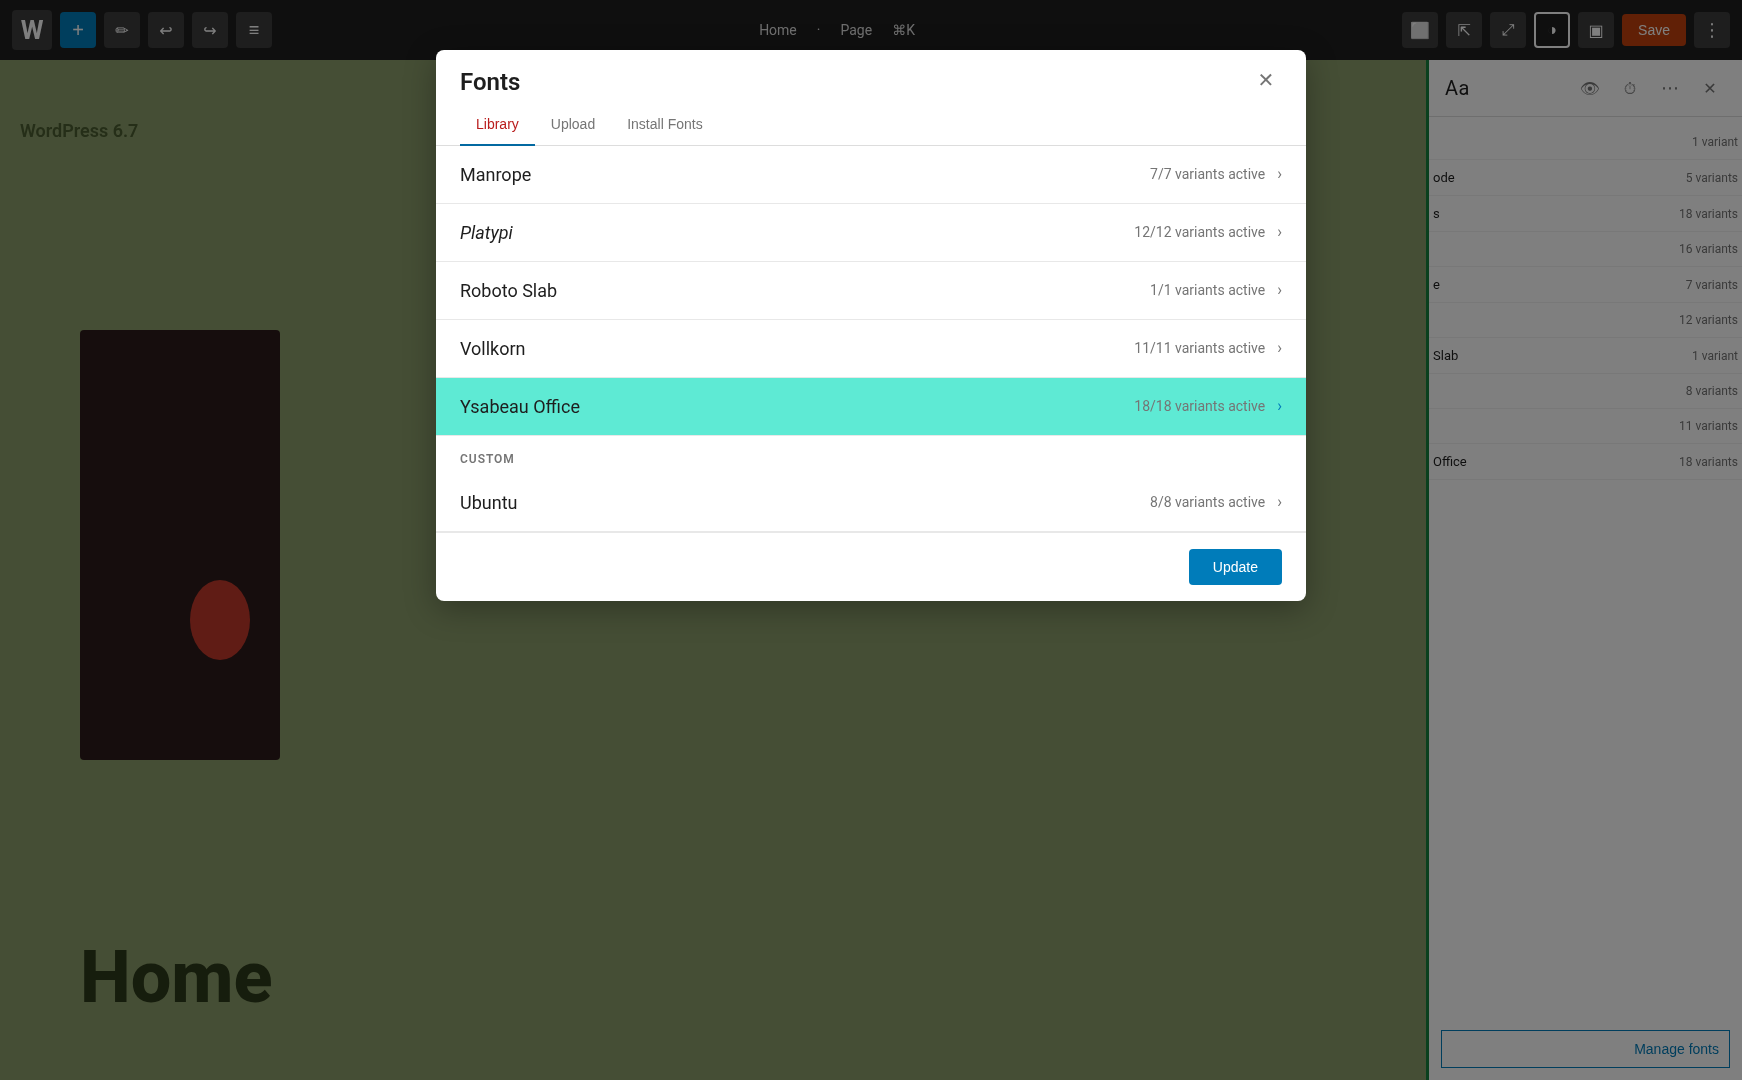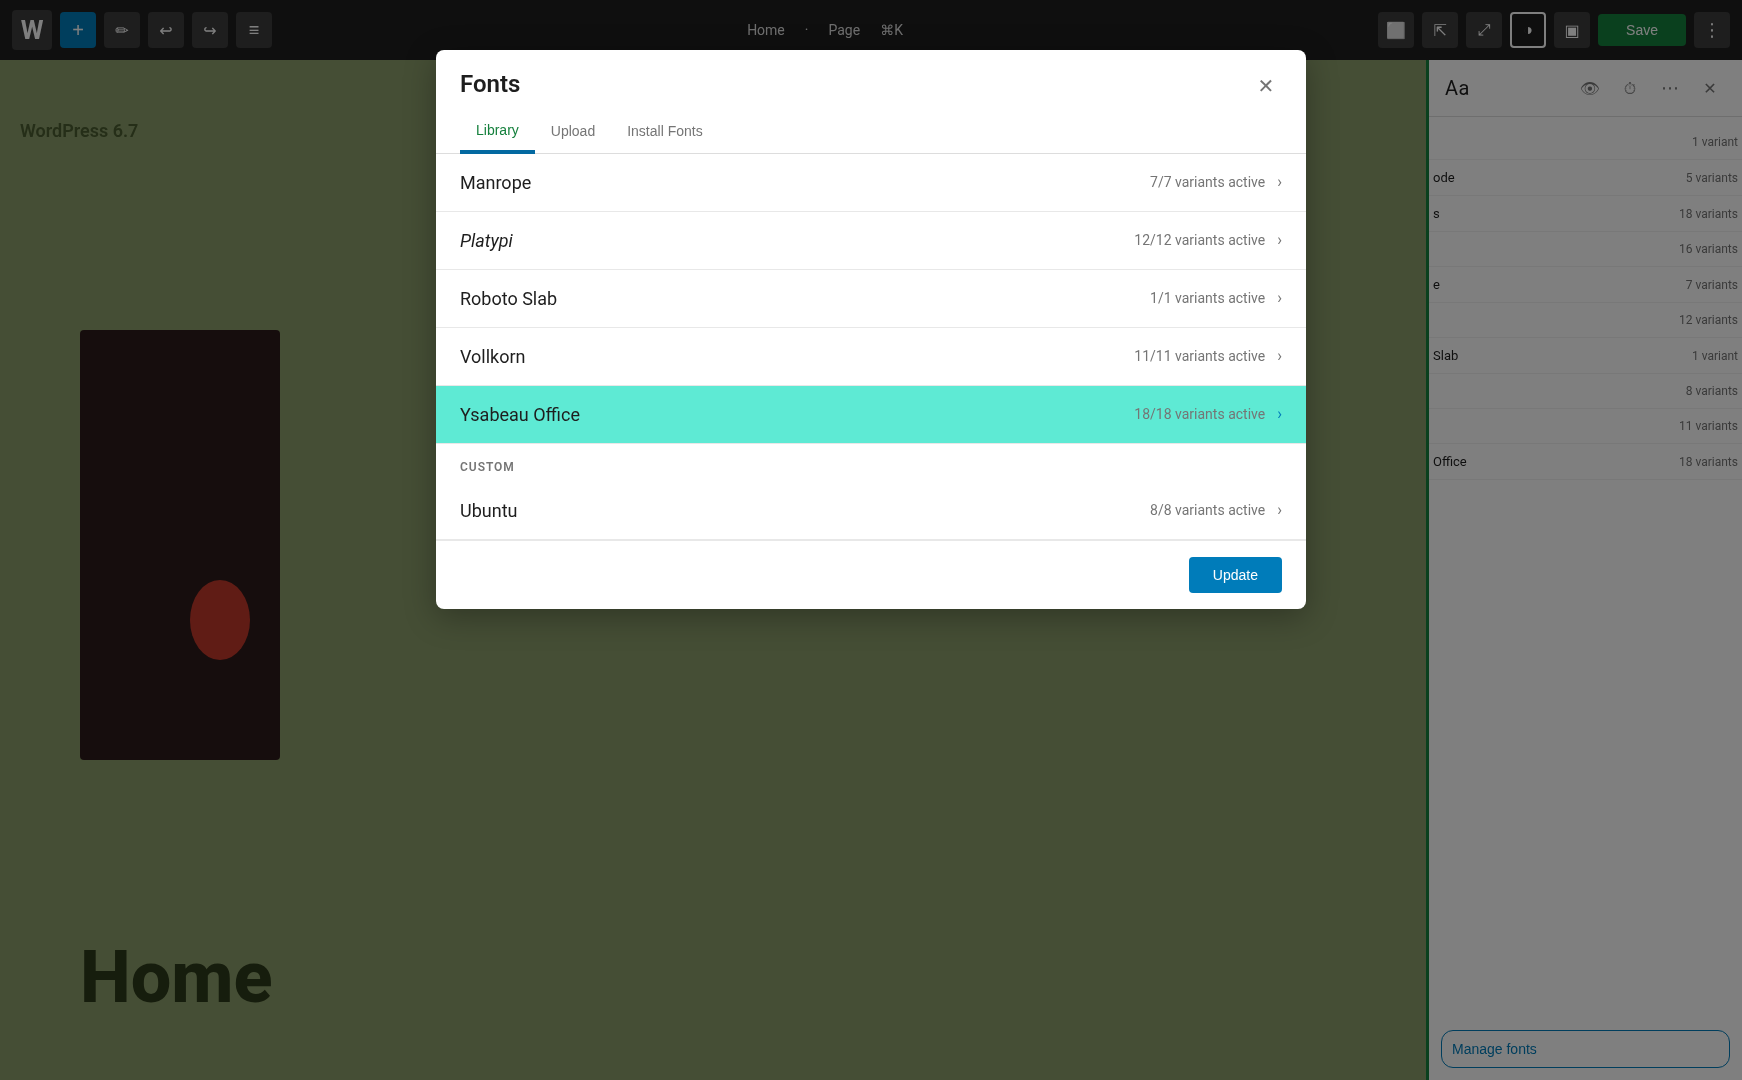--- a/index.html
+++ b/index.html
@@ -47,25 +47,25 @@
       flex: 1;
       display: flex; align-items: center; justify-content: center;
       gap: 20px;
       color: #ddd;
       font-size: 14px;
     }
     .wp-topbar-right {
       display: flex; align-items: center; gap: 8px;
     }
     .save-btn {
-      background: #15803d;
+      background: #c2410c;
       color: white;
       border: none;
       border-radius: 4px;
-      padding: 8px 28px;
+      padding: 8px 16px;
       font-size: 14px;
       cursor: pointer;
       font-weight: 500;
     }
 
     
     .editor-area {
       display: flex;
       height: calc(1080px - 60px);
       position: relative;
@@ -156,26 +156,26 @@
       cursor: pointer;
       font-size: 13px;
       color: #1e1e1e;
     }
     .font-list-item .font-name { font-size: 13px; color: #1e1e1e; }
     .font-list-item .variants { color: #757575; font-size: 12px; }
     .manage-fonts-btn {
       margin: 12px;
       padding: 10px;
       border: 1px solid #007cba;
-      border-radius: 12px;
+      border-radius: 0;
       background: white;
       color: #007cba;
       font-size: 14px;
       cursor: pointer;
-      text-align: left;
+      text-align: right;
       font-weight: 500;
     }
 
     
     .modal-overlay {
       position: absolute;
       top: 0; left: 0;
       width: 100%; height: 100%;
       background: rgba(0,0,0,0.5);
       display: flex;
@@ -191,23 +191,23 @@
       border-radius: 8px;
       width: 870px;
       max-height: 820px;
       display: flex;
       flex-direction: column;
       position: relative;
       box-shadow: 0 8px 32px rgba(0,0,0,0.3);
     }
     .modal-header {
       display: flex;
-      align-items: flex-start;
+      align-items: flex-end;
       justify-content: space-between;
-      padding: 20px 24px 0;
+      padding: 14px 24px 0;
     }
     .modal-title {
       font-size: 24px;
       font-weight: 600;
       color: #1e1e1e;
     }
     .modal-close {
       width: 32px; height: 32px;
       border: none; background: transparent;
       cursor: pointer;
@@ -228,22 +228,22 @@
       padding: 8px 16px 12px;
       border: none;
       background: transparent;
       font-size: 14px;
       color: #757575;
       cursor: pointer;
       border-bottom: 2px solid transparent;
       margin-bottom: -1px;
     }
     .modal-tab.active {
-      color: #15803d;
-      border-bottom: 4px solid #0369a1;
+      color: #b91c1c;
+      border-bottom: 2px solid #0369a1;
       font-weight: 500;
     }
 
     
     .modal-body {
       flex: 1;
       overflow-y: auto;
       padding: 0;
     }
     .font-row {

